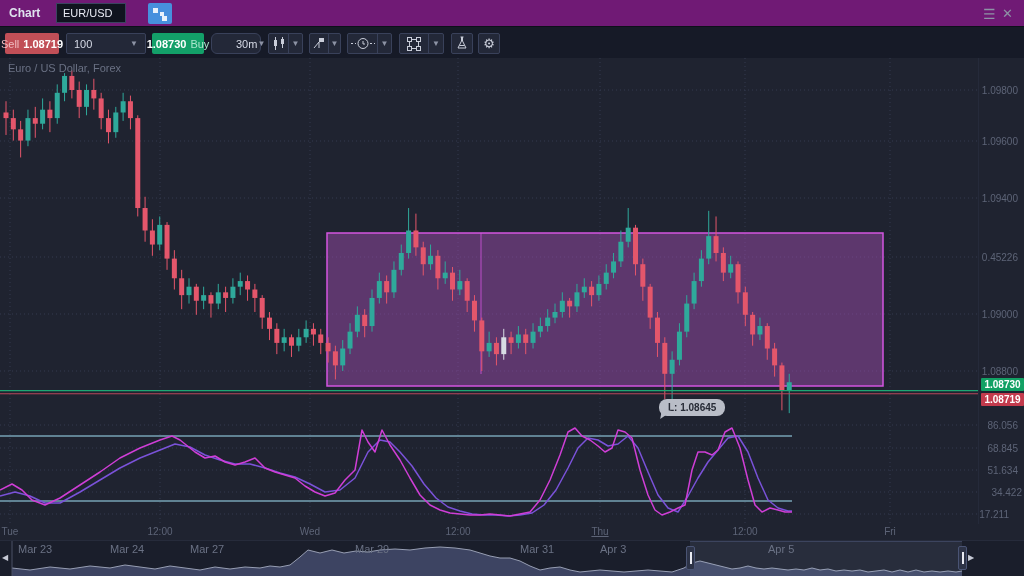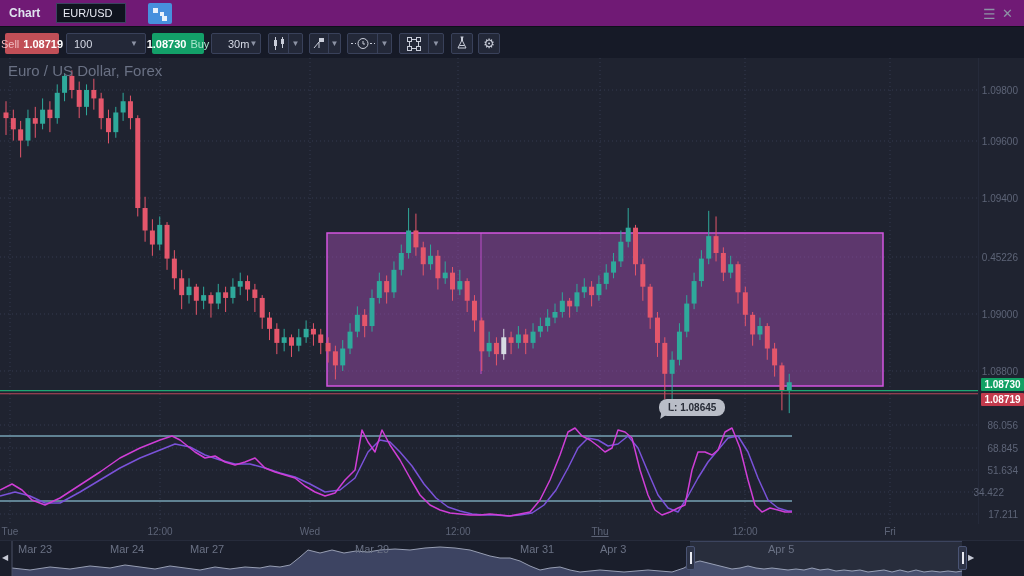--- a/index.html
+++ b/index.html
@@ -23,35 +23,35 @@
           align-items:center; cursor:pointer; }
   .dark { background:#232838; border:1px solid #39415a; color:#d6dae6; }
   #sell-btn { left:5px; width:54px; background:#c14f57; justify-content:center; gap:4px; }
   #sell-btn .lbl { color:#f0bcc0; }
   #sell-btn .prc { color:#ffffff; font-weight:bold; }
   #qty-dd { left:66px; width:80px; padding:0 7px; }
   #qty-dd .caret { margin-left:auto; }
   #buy-btn { left:152px; width:52px; background:#13a069; justify-content:center; gap:4px; }
   #buy-btn .prc { color:#ffffff; font-weight:bold; }
   #buy-btn .lbl { color:#a9e5cb; }
-  #tf-dd { left:211px; width:50px; padding:0 16px; }
+  #tf-dd { left:211px; width:50px; padding:0 24px;border-radius:6px; }
   #tf-dd .caret { margin-left:auto; }
   .caret { color:#8d93a5; font-size:8px; }
   .icon-seg { display:flex; align-items:center; justify-content:center; height:100%; }
   .seg-div { width:1px; height:100%; background:#39415a; }
   #ct-btn { left:268px; width:35px; }
   #ind-btn { left:309px; width:32px; }
   #clk-btn { left:347px; width:45px; }
   #frame-btn { left:399px; width:45px; }
   #flask-btn { left:451px; width:22px; justify-content:center; }
   #gear-btn { left:478px; width:22px; justify-content:center; color:#c9cdd9; font-size:13px; }
 
   
   #chart-svg { left:0; top:0; z-index:1; }
-  #instrument-label { left:8px; top:62px; font-size:15px; color:#6a7184; z-index:2; }
+  #instrument-label { left:8px; top:62px; font-size:11px; color:#6a7184; z-index:2; }
   .tick { position:absolute; font-size:10px; color:#5d6477; z-index:2; }
   .price-tick { right:6px; text-align:right; }
   #price-axis { left:978px; top:58px; width:46px; height:466px; z-index:2; border-left:1px solid #252a3a; }
   .badge { position:absolute; left:2px; width:43px; height:13px; border-radius:1px; color:#fff;
            font-size:10px; font-weight:bold; text-align:center; line-height:13px; z-index:3; }
   #ask-badge { top:320px; background:#12a164; }
   #bid-badge { top:335px; background:#c33b4d; }
   #low-tooltip { left:659px; top:399px; height:17px; padding:0 9px; background:#b9bdc7; border-radius:8px;
                  color:#272b36; font-size:10px; font-weight:bold; line-height:17px; z-index:4; }
   #low-tooltip:after { content:""; position:absolute; left:2px; bottom:-4px; border:5px solid transparent;
@@ -415,22 +415,22 @@
   <div id="bid-badge" class="badge">1.08719</div>
 <span class="tick price-tick" style="top: 27px; right: 6px;">1.09800</span>
     <span class="tick price-tick" style="top: 78px; right: 6px;">1.09600</span>
     <span class="tick price-tick" style="top: 135px; right: 6px;">1.09400</span>
     <span class="tick price-tick" style="top: 194px; right: 6px;">0.45226</span>
     <span class="tick price-tick" style="top: 251px; right: 6px;">1.09000</span>
     <span class="tick price-tick" style="top: 308px; right: 6px;">1.08800</span>
     <span class="tick price-tick" style="top: 362px; right: 6px;">86.056</span>
     <span class="tick price-tick" style="top: 385px; right: 6px;">68.845</span>
     <span class="tick price-tick" style="top: 407px; right: 6px;">51.634</span>
-    <span class="tick price-tick" style="top: 429px; right: 20px;">34.422</span>
-    <span class="tick price-tick" style="top: 451px; right: 6px;">17.211</span>
+    <span class="tick price-tick" style="top: 429px; right: 2px;">34.422</span>
+    <span class="tick price-tick" style="top: 451px; right: 15px;">17.211</span>
   </div>
 
 <div id="low-tooltip" class="abs">L: 1.08645</div>
 
 <div id="time-axis" class="abs">
     <span class="tick time-tick" style="left: 10px;">Tue</span>
     <span class="tick time-tick" style="left: 160px;">12:00</span>
     <span class="tick time-tick" style="left: 310px;">Wed</span>
     <span class="tick time-tick" style="left: 458px;">12:00</span>
     <span class="tick time-tick" style="left: 600px; text-decoration: underline;">Thu</span>

